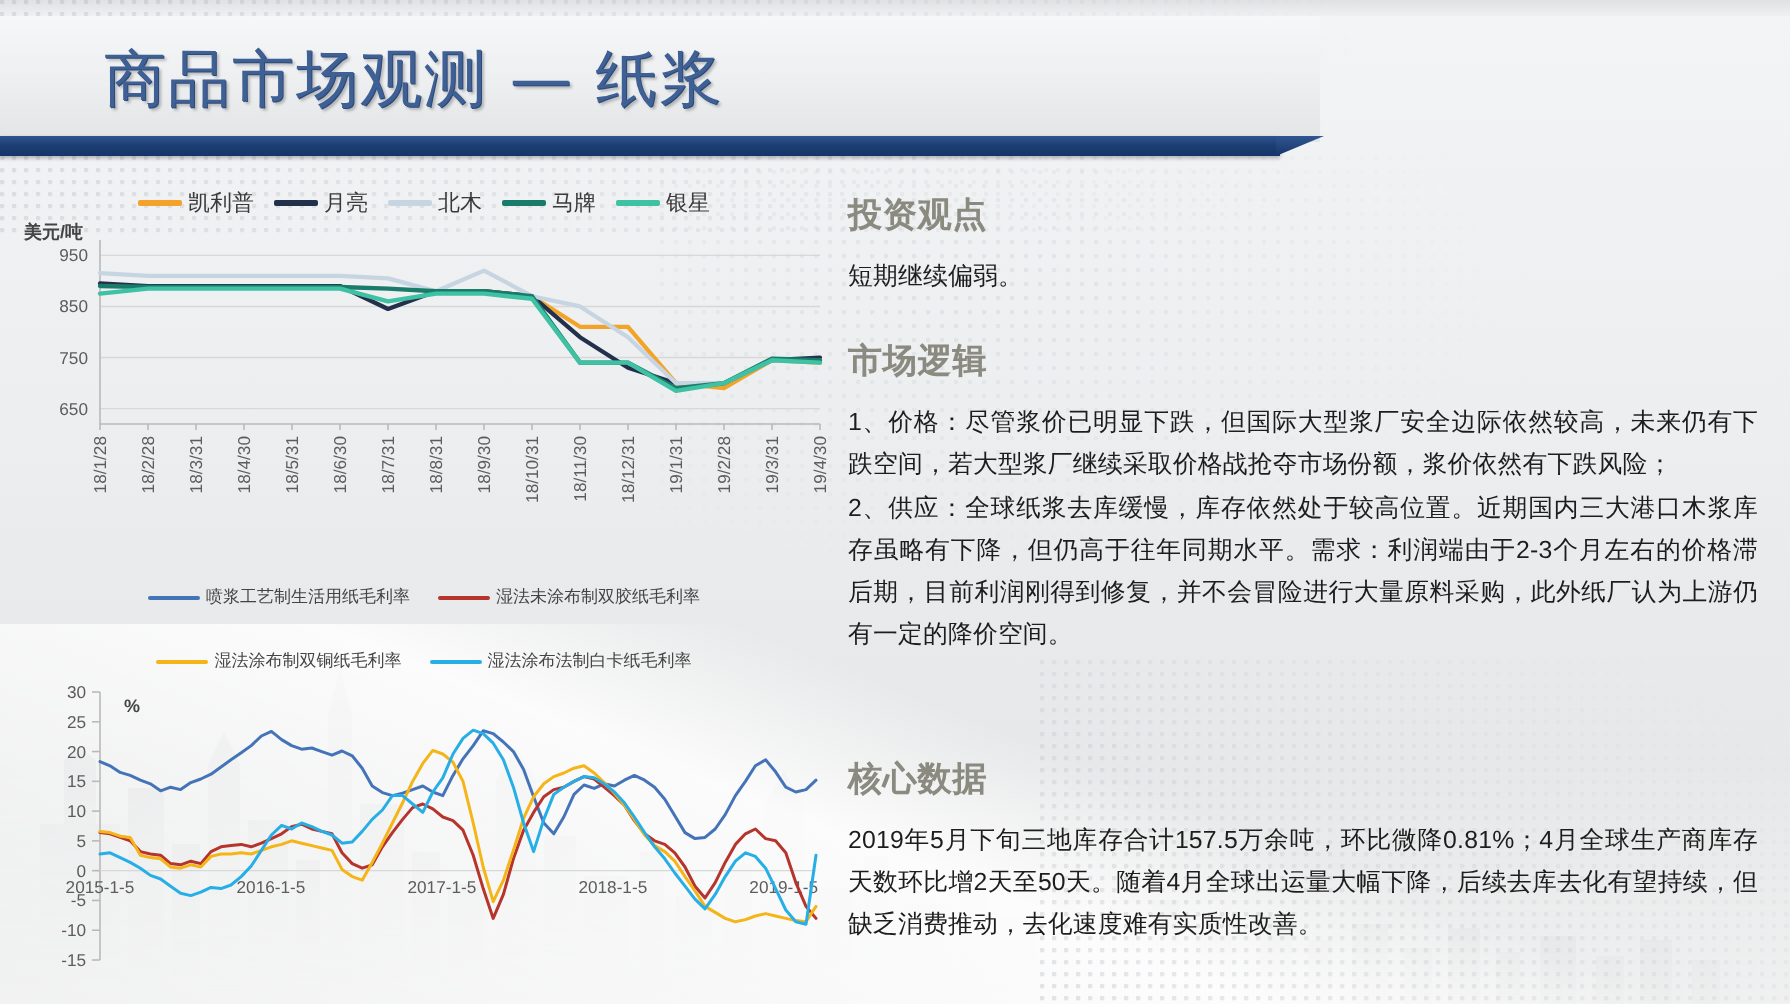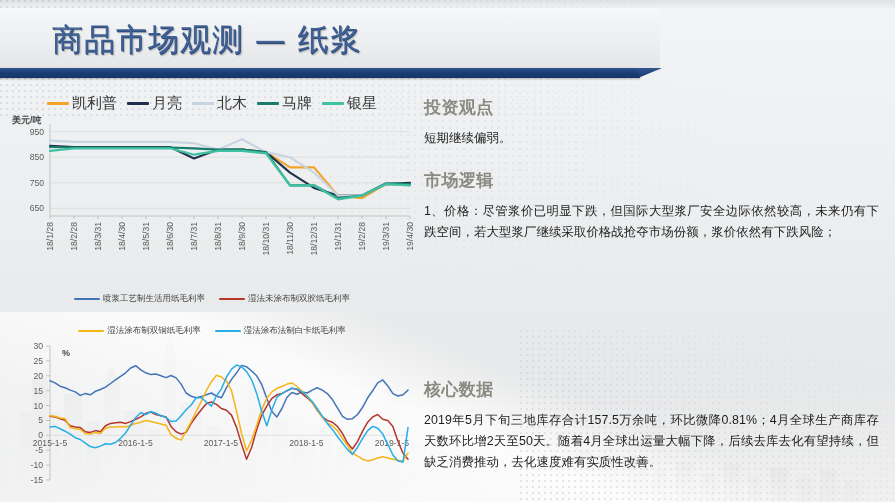--- a/index.html
+++ b/index.html
@@ -79,21 +79,21 @@
   
   .chart-box{position:absolute;}
   #chart-top{left:8px;top:92px;width:408px;height:196px;}
   #chart-bottom{left:8px;top:292px;width:408px;height:208px;}
   .chart-title{
     text-align:center;font-size:12.5px;font-weight:bold;color:#333;
     margin:0;padding:0 0 2px 0;letter-spacing:.5px;
   }
   .legend{display:flex;flex-wrap:wrap;justify-content:center;gap:4px 10px;padding:2px 4px 1px 4px;}
   .legend.small{gap:20px 14px;padding:1px 18px 1px 18px;}
-  .legend-item{display:flex;align-items:center;gap:3px;font-size:15px;color:#3a3a3a;white-space:nowrap;}
+  .legend-item{display:flex;align-items:center;gap:3px;font-size:11px;color:#3a3a3a;white-space:nowrap;}
   .legend.small .legend-item{font-size:8.5px;color:#444;}
   .swatch{display:inline-block;width:22px;height:2.6px;border-radius:1px;}
   .legend.small .swatch{width:26px;height:2.4px;}
   svg.plot{display:block;}
   .yunit{font-size:9px;font-weight:bold;fill:#444;}
   .tick{font-size:8.6px;fill:#5c5c5c;}
   .tickv{font-size:8.6px;fill:#5c5c5c;}
   .gridline{stroke:#d8d8d8;stroke-width:.7;}
   .axisline{stroke:#b9b9b9;stroke-width:.8;}
   .series{fill:none;stroke-linejoin:round;stroke-linecap:round;}
@@ -309,20 +309,21 @@
         <path d="M 42.0 77.7 L 47.0 78.3 L 52.1 80.1 L 57.1 80.7 L 62.2 89.6 L 67.2 90.8 L 72.3 91.4 L 77.3 95.5 L 82.3 96.1 L 87.4 94.4 L 92.4 95.5 L 97.5 90.2 L 102.5 89.0 L 107.5 89.0 L 112.6 88.4 L 117.6 89.0 L 122.7 87.2 L 127.7 85.4 L 132.8 84.2 L 137.8 82.4 L 142.8 83.6 L 147.9 84.8 L 152.9 86.0 L 158.0 87.2 L 163.0 96.7 L 168.1 100.3 L 173.1 102.1 L 178.1 93.2 L 183.2 83.6 L 188.2 73.5 L 193.3 63.4 L 198.3 52.7 L 203.4 43.7 L 208.4 37.2 L 213.4 39.0 L 218.5 43.1 L 223.5 52.7 L 228.6 73.5 L 233.6 95.5 L 238.6 112.8 L 243.7 102.1 L 248.7 87.2 L 253.8 71.1 L 258.8 60.4 L 263.9 53.9 L 268.9 50.3 L 273.9 48.5 L 279.0 46.1 L 284.0 44.9 L 289.1 48.5 L 294.1 53.3 L 299.2 58.6 L 304.2 64.6 L 309.2 71.7 L 314.3 79.5 L 319.3 84.8 L 324.4 87.8 L 329.4 92.6 L 334.5 100.3 L 339.5 107.5 L 344.5 115.2 L 349.6 118.2 L 354.6 121.2 L 359.7 122.9 L 364.7 121.8 L 369.7 120.0 L 374.8 118.8 L 379.8 120.0 L 384.9 121.2 L 389.9 122.3 L 395.0 122.9 L 400.0 115.2" class="series" stroke="#F5B417" stroke-width="1.5"></path>
         <path d="M 42.0 89.0 L 47.0 88.4 L 52.1 90.8 L 57.1 93.2 L 62.2 96.1 L 67.2 99.7 L 72.3 101.5 L 77.3 105.1 L 82.3 108.6 L 87.4 109.8 L 92.4 108.1 L 97.5 105.7 L 102.5 106.3 L 107.5 104.5 L 112.6 100.3 L 117.6 95.0 L 122.7 87.2 L 127.7 79.5 L 132.8 74.7 L 137.8 76.5 L 142.8 73.5 L 147.9 75.3 L 152.9 77.7 L 158.0 79.5 L 163.0 83.6 L 168.1 83.0 L 173.1 77.7 L 178.1 71.7 L 183.2 67.0 L 188.2 59.8 L 193.3 59.8 L 198.3 64.0 L 203.4 68.2 L 208.4 58.0 L 213.4 50.9 L 218.5 39.0 L 223.5 31.2 L 228.6 27.1 L 233.6 28.8 L 238.6 33.6 L 243.7 41.9 L 248.7 55.6 L 253.8 73.5 L 258.8 87.8 L 263.9 71.7 L 268.9 59.2 L 273.9 55.6 L 279.0 52.7 L 284.0 50.3 L 289.1 50.9 L 294.1 53.9 L 299.2 58.0 L 304.2 63.4 L 309.2 70.5 L 314.3 78.3 L 319.3 85.4 L 324.4 91.4 L 329.4 98.5 L 334.5 105.1 L 339.5 111.6 L 344.5 116.4 L 349.6 109.2 L 354.6 100.3 L 359.7 92.6 L 364.7 88.4 L 369.7 90.2 L 374.8 96.1 L 379.8 106.3 L 384.9 117.0 L 389.9 122.9 L 395.0 124.1 L 400.0 89.6" class="series" stroke="#26AEE6" stroke-width="1.5"></path>
       </svg>
   </div>
 
   <div id="text-col">
     <div class="sect-head">投资观点</div>
     <div class="sect-body lead">短期继续偏弱。</div>
     <div class="sect-head second">市场逻辑</div>
     <div class="sect-body para">1、价格：尽管浆价已明显下跌，但国际大型浆厂安全边际依然较高，未来仍有下跌空间，若大型浆厂继续采取价格战抢夺市场份额，浆价依然有下跌风险；</div>
+    <div class="sect-body para">2、供应：全球纸浆去库缓慢，库存依然处于较高位置。近期国内三大港口木浆库存虽略有下降，但仍高于往年同期水平。需求：利润端由于2-3个月左右的价格滞后期，目前利润刚得到修复，并不会冒险进行大量原料采购，此外纸厂认为上游仍有一定的降价空间。</div>
   </div>
 
   <div id="core-block">
     <div class="sect-head">核心数据</div>
     <div class="sect-body">2019年5月下旬三地库存合计157.5万余吨，环比微降0.81%；4月全球生产商库存天数环比增2天至50天。随着4月全球出运量大幅下降，后续去库去化有望持续，但缺乏消费推动，去化速度难有实质性改善。</div>
   </div>
 
 </div>
 
 </body></html>

